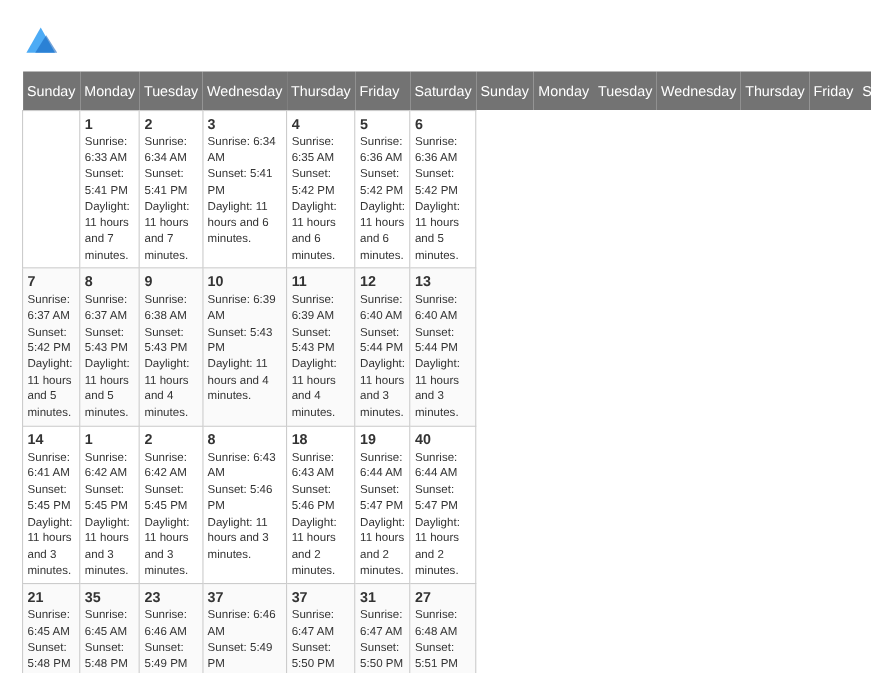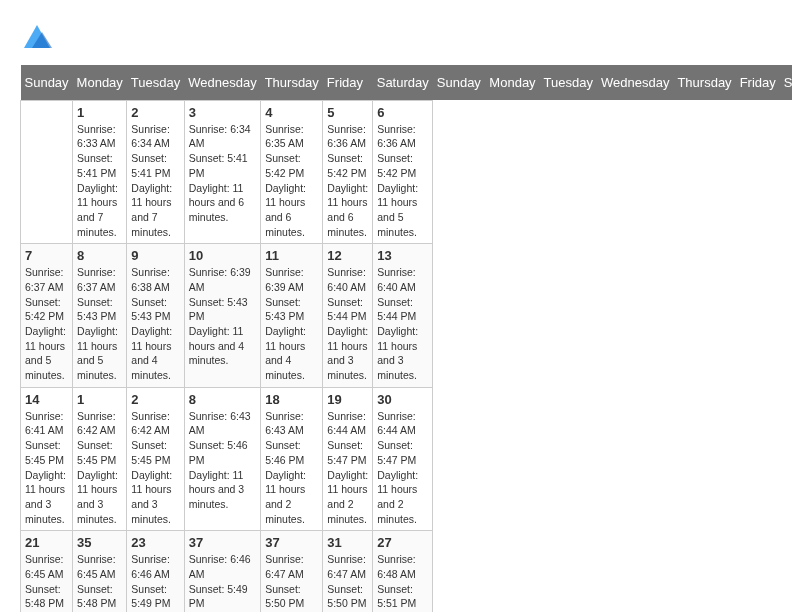--- a/index.html
+++ b/index.html
@@ -204,21 +204,21 @@
         </td>
         <td>
           <div class="day-num">18</div>
           <div class="day-info">Sunrise: 6:43 AM<br>Sunset: 5:46 PM<br>Daylight: 11 hours and 2 minutes.</div>
         </td>
         <td>
           <div class="day-num">19</div>
           <div class="day-info">Sunrise: 6:44 AM<br>Sunset: 5:47 PM<br>Daylight: 11 hours and 2 minutes.</div>
         </td>
         <td>
-          <div class="day-num">30</div>
+          <div class="day-num">40</div>
           <div class="day-info">Sunrise: 6:44 AM<br>Sunset: 5:47 PM<br>Daylight: 11 hours and 2 minutes.</div>
         </td>
       </tr>
       <tr>
         <td>
           <div class="day-num">21</div>
           <div class="day-info">Sunrise: 6:45 AM<br>Sunset: 5:48 PM<br>Daylight: 11 hours and 2 minutes.</div>
         </td>
         <td>
           <div class="day-num">35</div>

